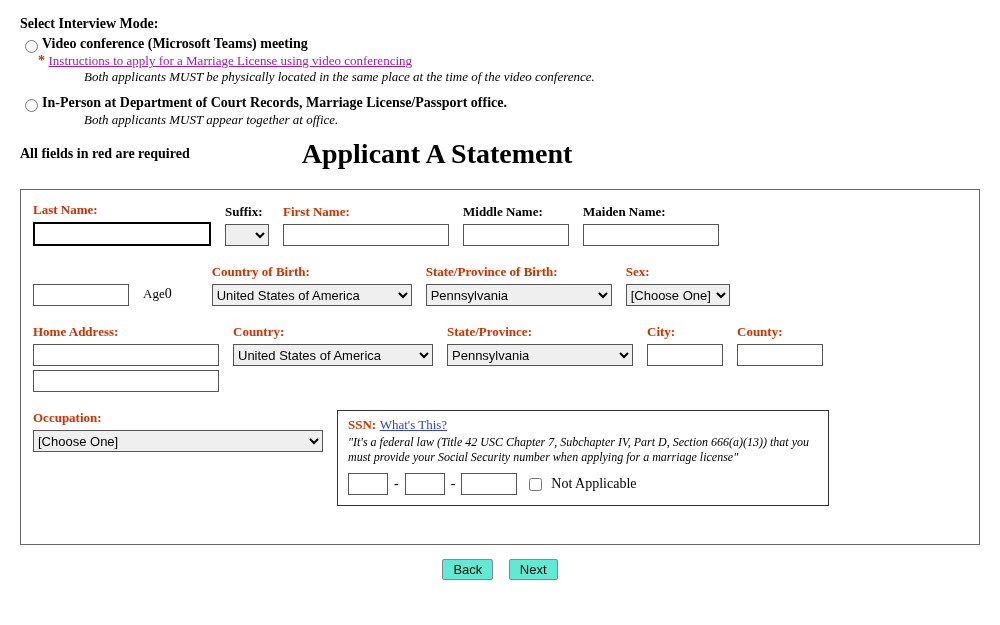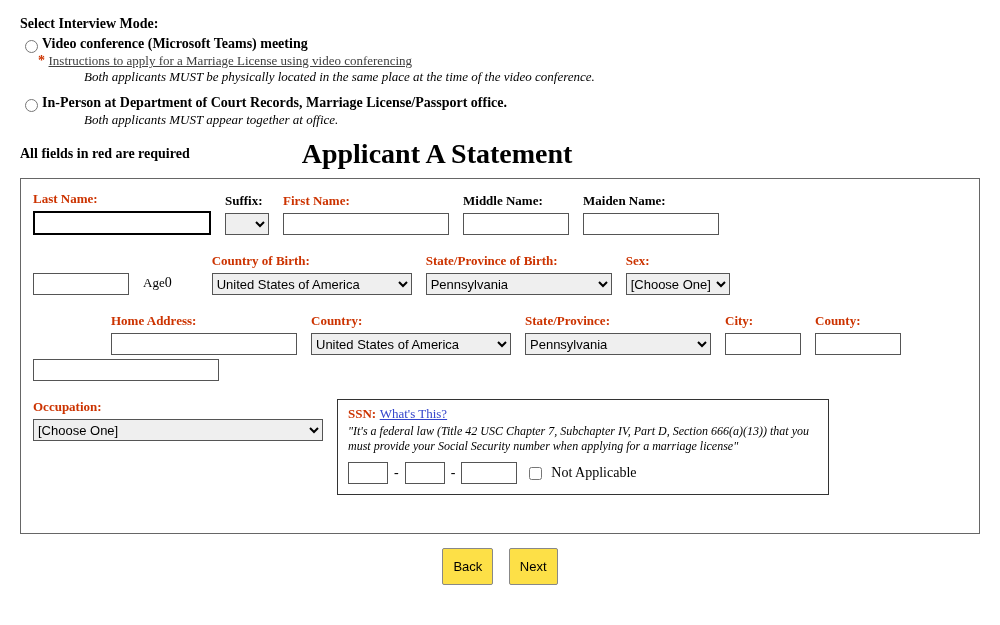--- a/index.html
+++ b/index.html
@@ -28,39 +28,39 @@
     margin-top: 4px;
     margin-right: 4px;
   }
   .option-text { font-weight: bold; }
   .option-note {
     margin-left: 64px;
     font-style: italic;
     font-size: 13px;
   }
   .instructions-link {
-    color: #404040;
+    color: #a21caf;
     font-size: 13px;
   }
   .asterisk { color: #cc3300; font-weight: bold; }
   .header-row {
     display: flex;
     align-items: center;
     margin-top: 10px;
   }
   .required-note { font-weight: bold; flex: 0 0 auto; }
   .form-title {
     font-size: 28px;
     font-weight: bold;
     margin-left: 112px;
   }
   .form-box {
     border: 1px solid #666;
     padding: 12px 0 20px 12px;
-    margin-top: 8px;
+    margin-top: 19px;
   }
   .field-row {
     display: flex;
     flex-wrap: nowrap;
     gap: 14px;
     margin-bottom: 18px;
     align-items: flex-end;
   }
   .field {
     display: flex;
@@ -100,23 +100,23 @@
   .ssn-inputs { margin-top: 8px; display: flex; align-items: center; gap: 6px; }
   .ssn-inputs input[type=text] { width: 34px; text-align: center; }
   .ssn-inputs .sep { font-weight: normal; }
   .button-row {
     text-align: center;
     margin-top: 14px;
   }
   .button-row button {
     font-family: Arial, sans-serif;
     font-size: 13px;
-    padding: 10px 10px;
+    padding: 2px 10px;
     border: 1px solid #888;
-    background: #fde047;
+    background: #5eead4;
     border-radius: 2px;
     margin: 0 6px;
   }
 </style>
 </head>
 <body>
 
 <div class="interview-section">
   <div class="bold">Select Interview Mode:</div>
 
@@ -188,21 +188,21 @@
       </select>
     </div>
     <div class="field">
       <label class="required-label">Sex:</label>
       <select style="width:104px;">
         <option>[Choose One]</option>
       </select>
     </div>
   </div>
 
-  <div class="field-row" style="margin-bottom:4px;justify-content:center;">
+  <div class="field-row" style="margin-bottom:4px;">
     <div class="field">
       <label class="required-label">Home Address:</label>
       <input type="text" style="width: 180px;">
     </div>
     <div class="field">
       <label class="required-label">Country:</label>
       <select style="width:200px;">
         <option>United States of America</option>
       </select>
     </div>

